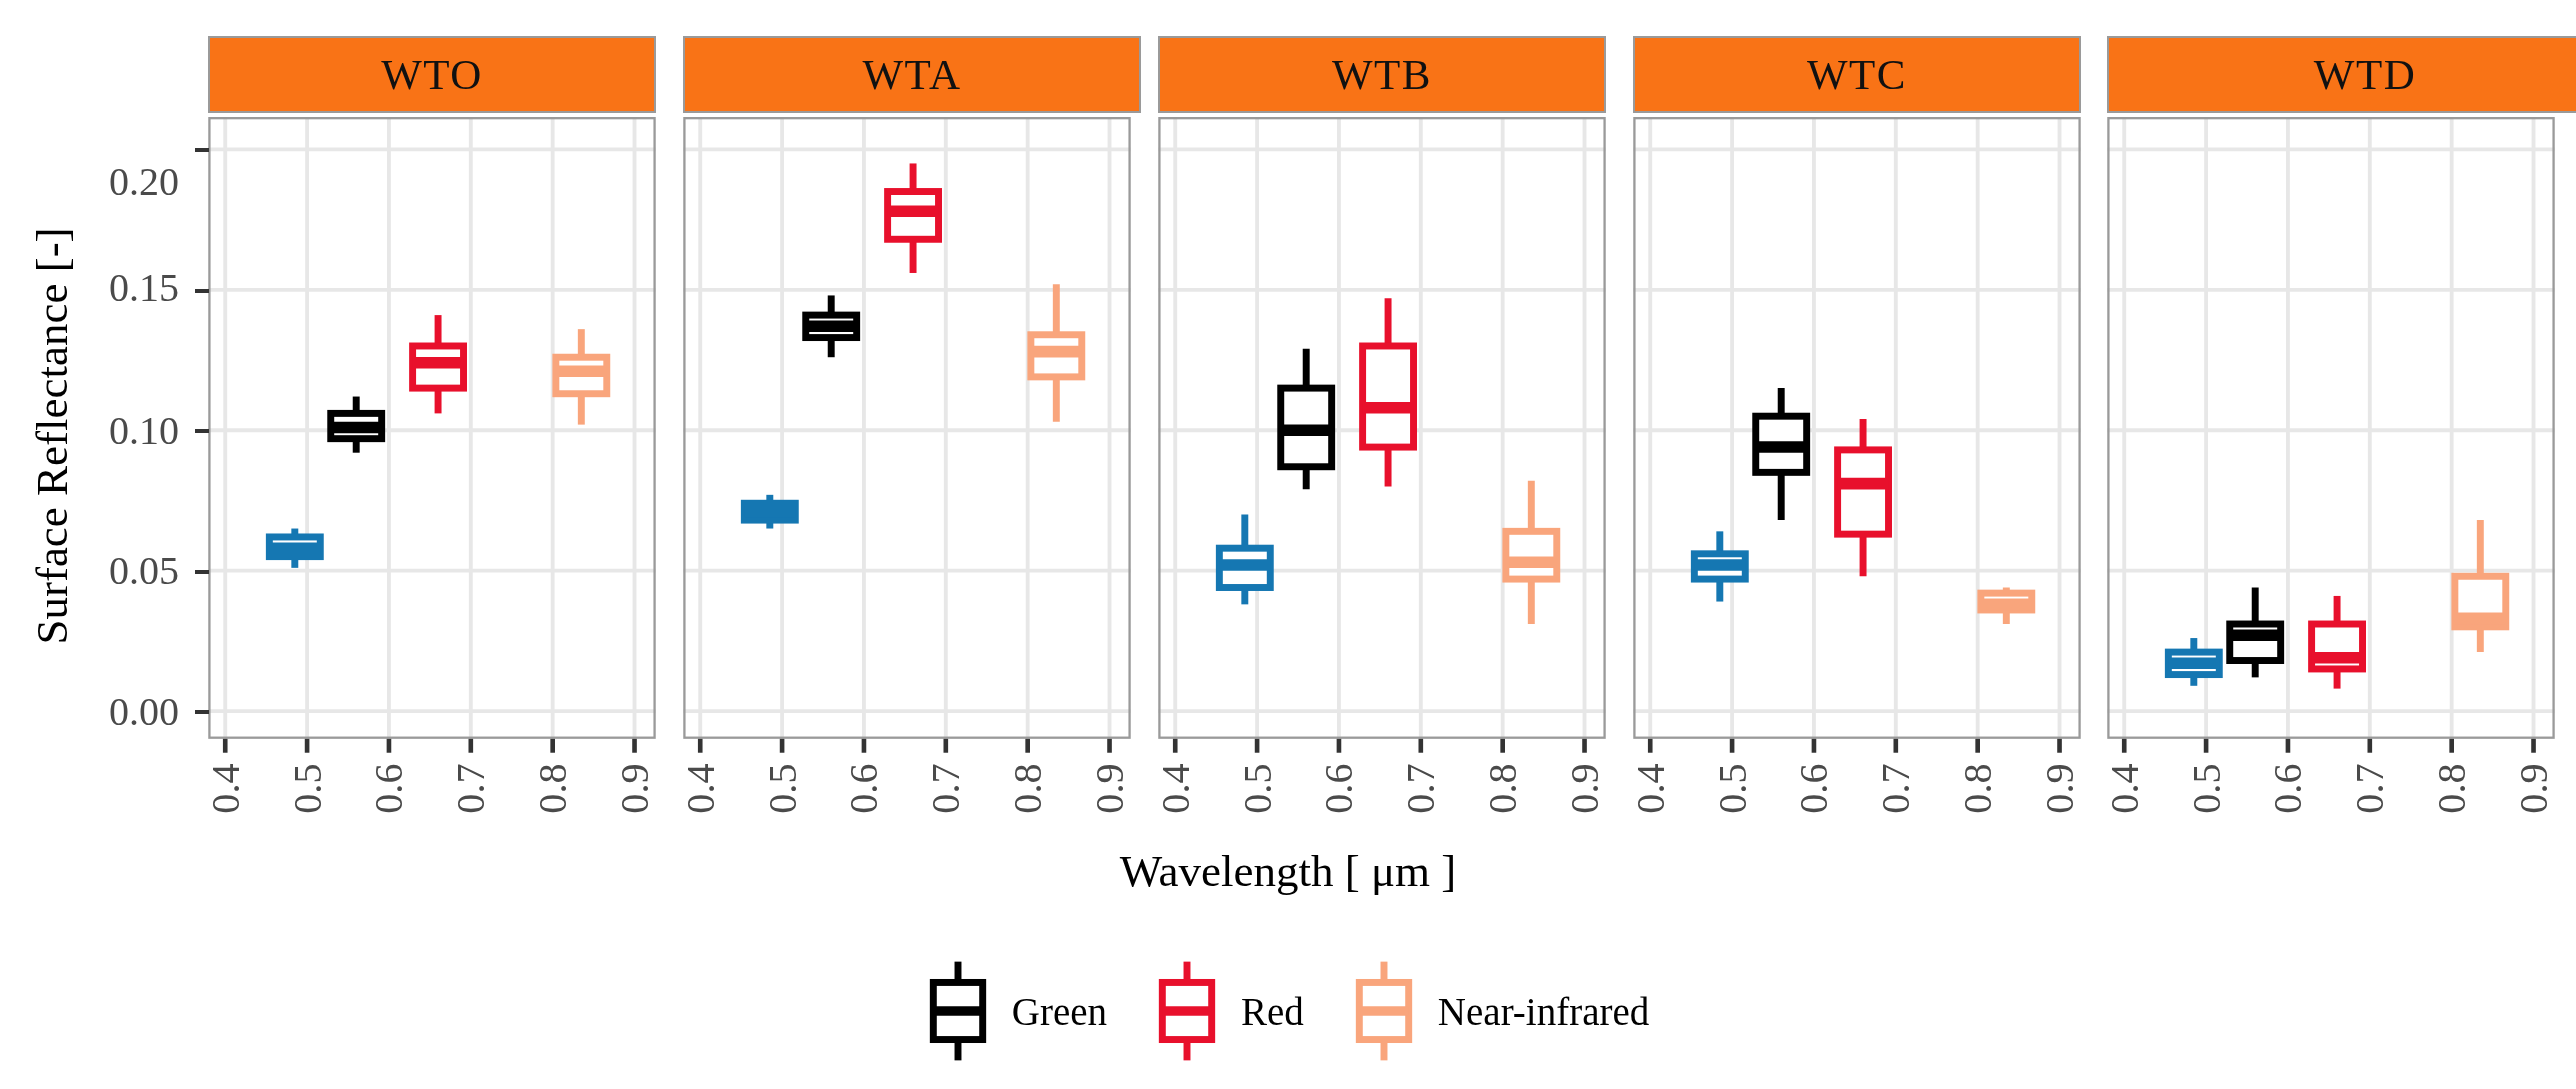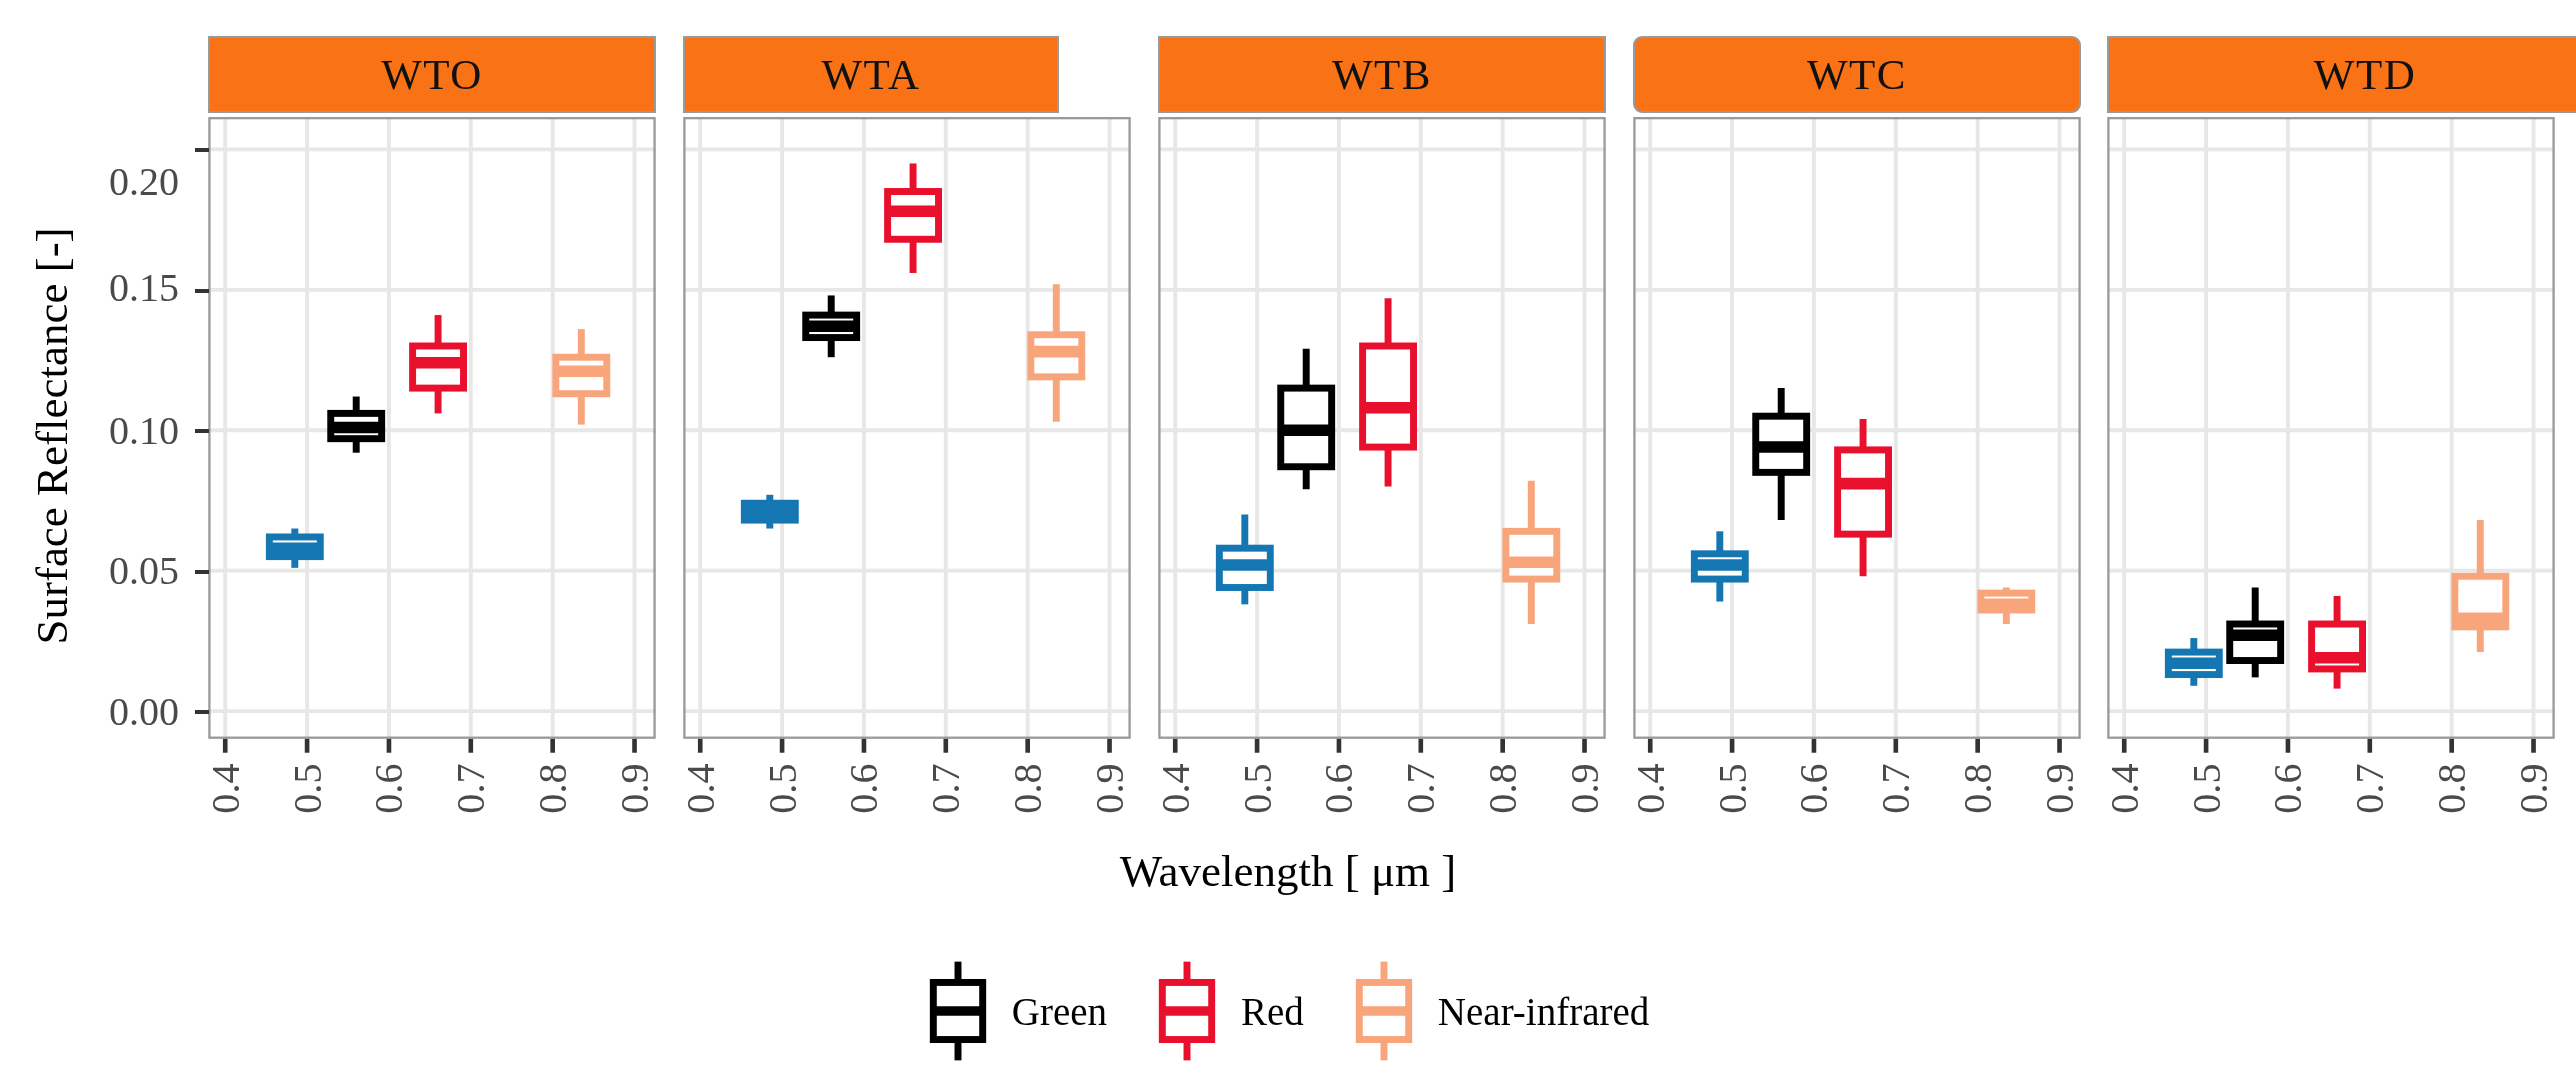--- a/index.html
+++ b/index.html
@@ -77,21 +77,21 @@
         <text x="128.09999999999997" y="838" transform="rotate(-90 128.09999999999997 838)" text-anchor="end" dominant-baseline="central" fill="#4a4a4a" font-size="52">0.5</text>
         <line x1="234.19999999999996" x2="234.19999999999996" y1="806" y2="824" stroke="#333333" stroke-width="6"></line>
         <text x="234.19999999999996" y="838" transform="rotate(-90 234.19999999999996 838)" text-anchor="end" dominant-baseline="central" fill="#4a4a4a" font-size="52">0.6</text>
         <line x1="340.29999999999995" x2="340.29999999999995" y1="806" y2="824" stroke="#333333" stroke-width="6"></line>
         <text x="340.29999999999995" y="838" transform="rotate(-90 340.29999999999995 838)" text-anchor="end" dominant-baseline="central" fill="#4a4a4a" font-size="52">0.7</text>
         <line x1="446.40000000000003" x2="446.40000000000003" y1="806" y2="824" stroke="#333333" stroke-width="6"></line>
         <text x="446.40000000000003" y="838" transform="rotate(-90 446.40000000000003 838)" text-anchor="end" dominant-baseline="central" fill="#4a4a4a" font-size="52">0.8</text>
         <line x1="552.5" x2="552.5" y1="806" y2="824" stroke="#333333" stroke-width="6"></line>
         <text x="552.5" y="838" transform="rotate(-90 552.5 838)" text-anchor="end" dominant-baseline="central" fill="#4a4a4a" font-size="52">0.9</text>
       </svg>
-      <div class="strip" style="left: 683px; width: 376px;">WTA</div>
+      <div class="strip" style="left: 683px; width: 458px;">WTA</div>
       <svg width="448" height="699" class="panel-svg" style="left:683px;" viewBox="0 0 580 906">
         <line x1="0" x2="580" y1="770" y2="770" stroke="#e7e7e7" stroke-width="5"></line>
         <line x1="0" x2="580" y1="588" y2="588" stroke="#e7e7e7" stroke-width="5"></line>
         <line x1="0" x2="580" y1="406" y2="406" stroke="#e7e7e7" stroke-width="5"></line>
         <line x1="0" x2="580" y1="224" y2="224" stroke="#e7e7e7" stroke-width="5"></line>
         <line x1="0" x2="580" y1="42" y2="42" stroke="#e7e7e7" stroke-width="5"></line>
         <line x1="22" x2="22" y1="0" y2="806" stroke="#e7e7e7" stroke-width="5"></line>
         <line x1="128.09999999999997" x2="128.09999999999997" y1="0" y2="806" stroke="#e7e7e7" stroke-width="5"></line>
         <line x1="234.19999999999996" x2="234.19999999999996" y1="0" y2="806" stroke="#e7e7e7" stroke-width="5"></line>
         <line x1="340.29999999999995" x2="340.29999999999995" y1="0" y2="806" stroke="#e7e7e7" stroke-width="5"></line>
@@ -171,21 +171,21 @@
         <text x="128.09999999999997" y="838" transform="rotate(-90 128.09999999999997 838)" text-anchor="end" dominant-baseline="central" fill="#4a4a4a" font-size="52">0.5</text>
         <line x1="234.19999999999996" x2="234.19999999999996" y1="806" y2="824" stroke="#333333" stroke-width="6"></line>
         <text x="234.19999999999996" y="838" transform="rotate(-90 234.19999999999996 838)" text-anchor="end" dominant-baseline="central" fill="#4a4a4a" font-size="52">0.6</text>
         <line x1="340.29999999999995" x2="340.29999999999995" y1="806" y2="824" stroke="#333333" stroke-width="6"></line>
         <text x="340.29999999999995" y="838" transform="rotate(-90 340.29999999999995 838)" text-anchor="end" dominant-baseline="central" fill="#4a4a4a" font-size="52">0.7</text>
         <line x1="446.40000000000003" x2="446.40000000000003" y1="806" y2="824" stroke="#333333" stroke-width="6"></line>
         <text x="446.40000000000003" y="838" transform="rotate(-90 446.40000000000003 838)" text-anchor="end" dominant-baseline="central" fill="#4a4a4a" font-size="52">0.8</text>
         <line x1="552.5" x2="552.5" y1="806" y2="824" stroke="#333333" stroke-width="6"></line>
         <text x="552.5" y="838" transform="rotate(-90 552.5 838)" text-anchor="end" dominant-baseline="central" fill="#4a4a4a" font-size="52">0.9</text>
       </svg>
-      <div class="strip" style="left: 1633px; width: 448px; border-radius: 9px;">WTC</div>
+      <div class="strip" style="left: 1633px; width: 448px;">WTC</div>
       <svg width="448" height="699" class="panel-svg" style="left:1633px;" viewBox="0 0 580 906">
         <line x1="0" x2="580" y1="770" y2="770" stroke="#e7e7e7" stroke-width="5"></line>
         <line x1="0" x2="580" y1="588" y2="588" stroke="#e7e7e7" stroke-width="5"></line>
         <line x1="0" x2="580" y1="406" y2="406" stroke="#e7e7e7" stroke-width="5"></line>
         <line x1="0" x2="580" y1="224" y2="224" stroke="#e7e7e7" stroke-width="5"></line>
         <line x1="0" x2="580" y1="42" y2="42" stroke="#e7e7e7" stroke-width="5"></line>
         <line x1="22" x2="22" y1="0" y2="806" stroke="#e7e7e7" stroke-width="5"></line>
         <line x1="128.09999999999997" x2="128.09999999999997" y1="0" y2="806" stroke="#e7e7e7" stroke-width="5"></line>
         <line x1="234.19999999999996" x2="234.19999999999996" y1="0" y2="806" stroke="#e7e7e7" stroke-width="5"></line>
         <line x1="340.29999999999995" x2="340.29999999999995" y1="0" y2="806" stroke="#e7e7e7" stroke-width="5"></line>

